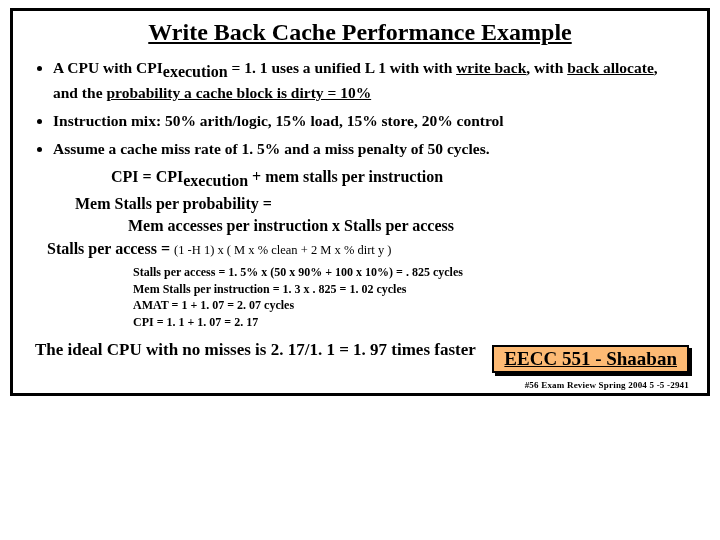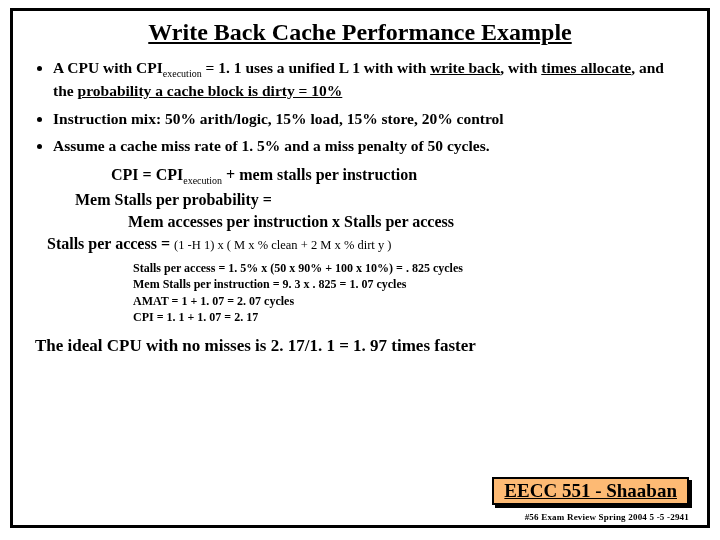--- a/index.html
+++ b/index.html
@@ -7,21 +7,21 @@
     padding: 0;
     font-family: "Times New Roman", Times, serif;
     background: #fff;
     width: 720px;
     height: 540px;
     overflow: hidden;
   }
   .slide {
     box-sizing: border-box;
     width: 700px;
-    height: 520px;
+    height: 388px;
     margin: 8px 10px;
     border: 3px solid #000;
     position: relative;
     background: #fff;
   }
   .title {
     text-align: center;
     font-weight: bold;
     font-size: 24px;
     text-decoration: underline;
@@ -31,21 +31,21 @@
     margin: 0 22px 6px 26px;
     padding: 0 0 0 14px;
   }
   ul.bullets li {
     font-size: 15.5px;
     font-weight: bold;
     margin-bottom: 7px;
     line-height: 1.35;
     list-style-type: disc;
   }
-  .sub1 { vertical-align: sub; font-size: 10px; font-weight: normal; }
+  .sub1 { vertical-align: sub; font-size: 16px; font-weight: bold; }
   .u { text-decoration: underline; }
   .formulas {
     margin: 2px 28px 2px 48px;
     font-size: 16px;
     font-weight: bold;
     line-height: 1.4;
   }
   .formulas .in1 { margin-left: 50px; }
   .formulas .in2 { margin-left: 67px; }
   .formulas .in0 { margin-left: 14px; }
@@ -86,40 +86,40 @@
 </style>
 </head>
 <body>
 
 <div class="slide">
 
   <div class="title">Write Back Cache Performance Example</div>
 
   <ul class="bullets">
     <li>
-      <span>A CPU with  CPI</span><span class="sub1">execution</span><span>  =  1. 1 uses a unified L 1 with with </span><span class="u">write back</span><span>, with </span><span class="u">times allocate</span><span>, and the </span><span class="u">probability a cache block is dirty = 10%</span>
+      <span>A CPU with  CPI</span><span class="sub1">execution</span><span>  =  1. 1 uses a unified L 1 with with </span><span class="u">write back</span><span>, with </span><span class="u">back allocate</span><span>, and the </span><span class="u">probability a cache block is dirty = 10%</span>
     </li>
     <li>Instruction mix:   50% arith/logic,  15% load, 15% store, 20% control</li>
     <li>Assume a cache miss rate of 1. 5% and a miss penalty of 50 cycles.</li>
   </ul>
 
   <div class="formulas">
     <div class="in1">
       <span>CPI =   CPI</span><span class="sub1">execution</span><span>   +   mem stalls per instruction</span>
     </div>
     <div class="in0">Mem Stalls per probability = </div>
     <div class="in2">Mem accesses per instruction  x  Stalls per access</div>
     <div class="indn">
       <span>Stalls per access =  </span><span class="sm">(1 -H 1)  x  ( M x  % clean   +  2 M x   % dirt y )</span>
     </div>
   </div>
 
   <div class="micro">
     <div>Stalls per access  = 1. 5%  x  (50  x  90% +   100 x 10%)  =  . 825  cycles</div>
-    <div>Mem Stalls per instruction  =  9. 3  x  . 825  =  1. 07 cycles</div>
+    <div>Mem Stalls per instruction  =  1. 3  x  . 825  =  1. 02 cycles</div>
     <div>AMAT  =  1  +  1. 07 =  2. 07  cycles</div>
     <div>CPI =  1. 1  + 1. 07  =   2. 17</div>
   </div>
 
   <div class="conclusion">The ideal CPU with no misses is  2. 17/1. 1 =  1. 97  times faster</div>
 
   <div class="footer-box">EECC 551 - Shaaban</div>
   <div class="footer-note">#56   Exam Review  Spring 2004  5 -5 -2941</div>
 
 </div>

